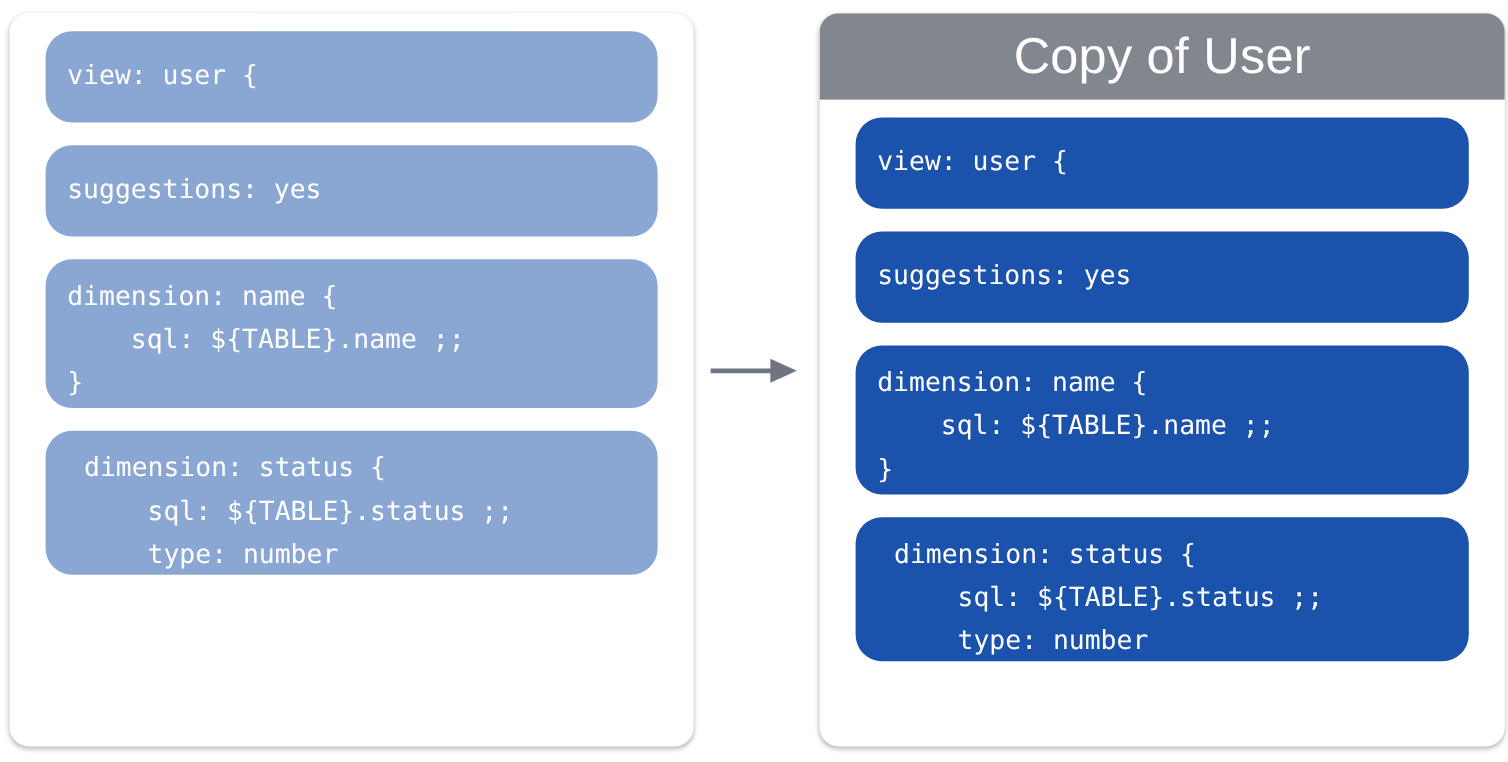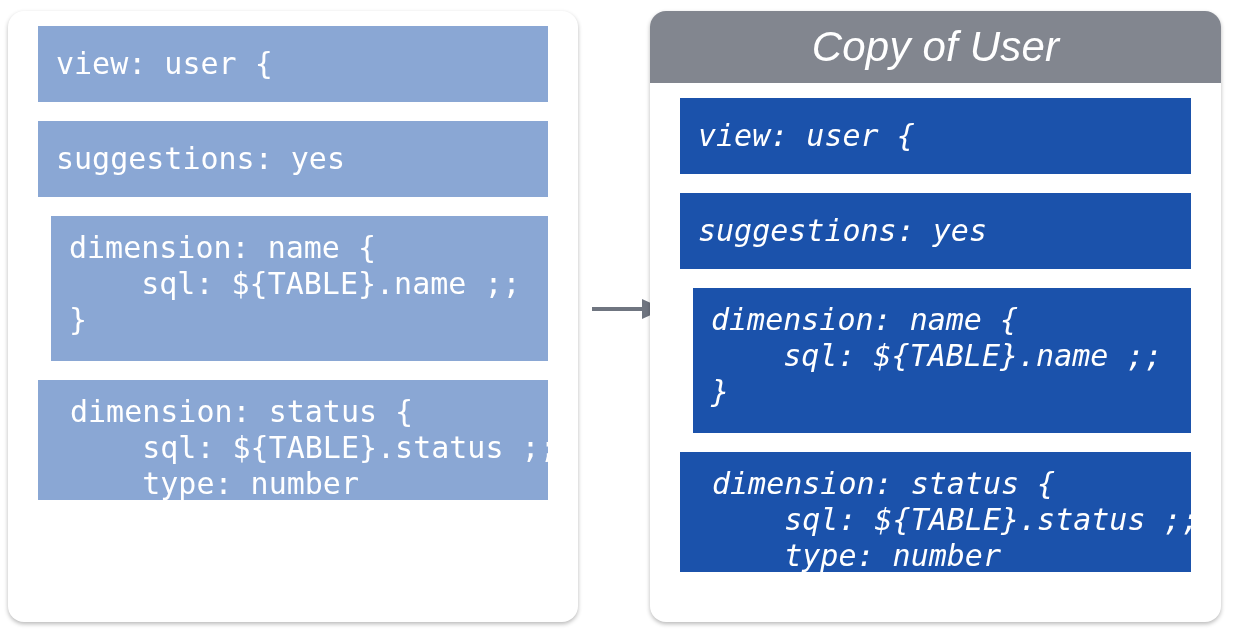--- a/index.html
+++ b/index.html
@@ -48,52 +48,51 @@
     padding: 15px 30px 16px 30px;
     display: flex;
     flex-direction: column;
     gap: 19px;
     box-sizing: border-box;
     height: calc(100% - 72px);
   }
 
   
   .code-block {
-    border-radius: 0;
+    border-radius: 22px;
     color: #ffffff;
     font-family: "DejaVu Sans Mono", monospace;
-    font-size: 30px;
+    font-size: 22px;
     line-height: 36px;
     white-space: pre;
     box-sizing: border-box;
     overflow: hidden;
   }
   .code-block.lines-1 {
     padding: 20px 16px 20px 18px;
     height: 76px;
     display: flex;
     align-items: center;
   }
   .code-block.lines-3 {
     padding: 14px 16px 22px 18px;
-    height: 145px;
-    margin-left: 13px;
+    height: 124px;
   }
   .code-block.lines-4 {
     padding: 14px 16px 22px 32px;
     height: 120px;
   }
 
   
   .card--source { left: 8px; width: 570px; }
   .card--source .card-header { background: #c2c5c9; }
   .card--source .code-block { background: #8aa7d4; }
 
   
-  .card--copy { left: 650px; width: 571px; font-style: italic; }
+  .card--copy { left: 683px; width: 571px; }
   .card--copy .card-header { background: #82868f; }
   .card--copy .code-block { background: #1b52ab; }
 
   
   .arrow {
     position: absolute;
     left: 592px;
     top: 295px;
     width: 72px;
     height: 28px;

